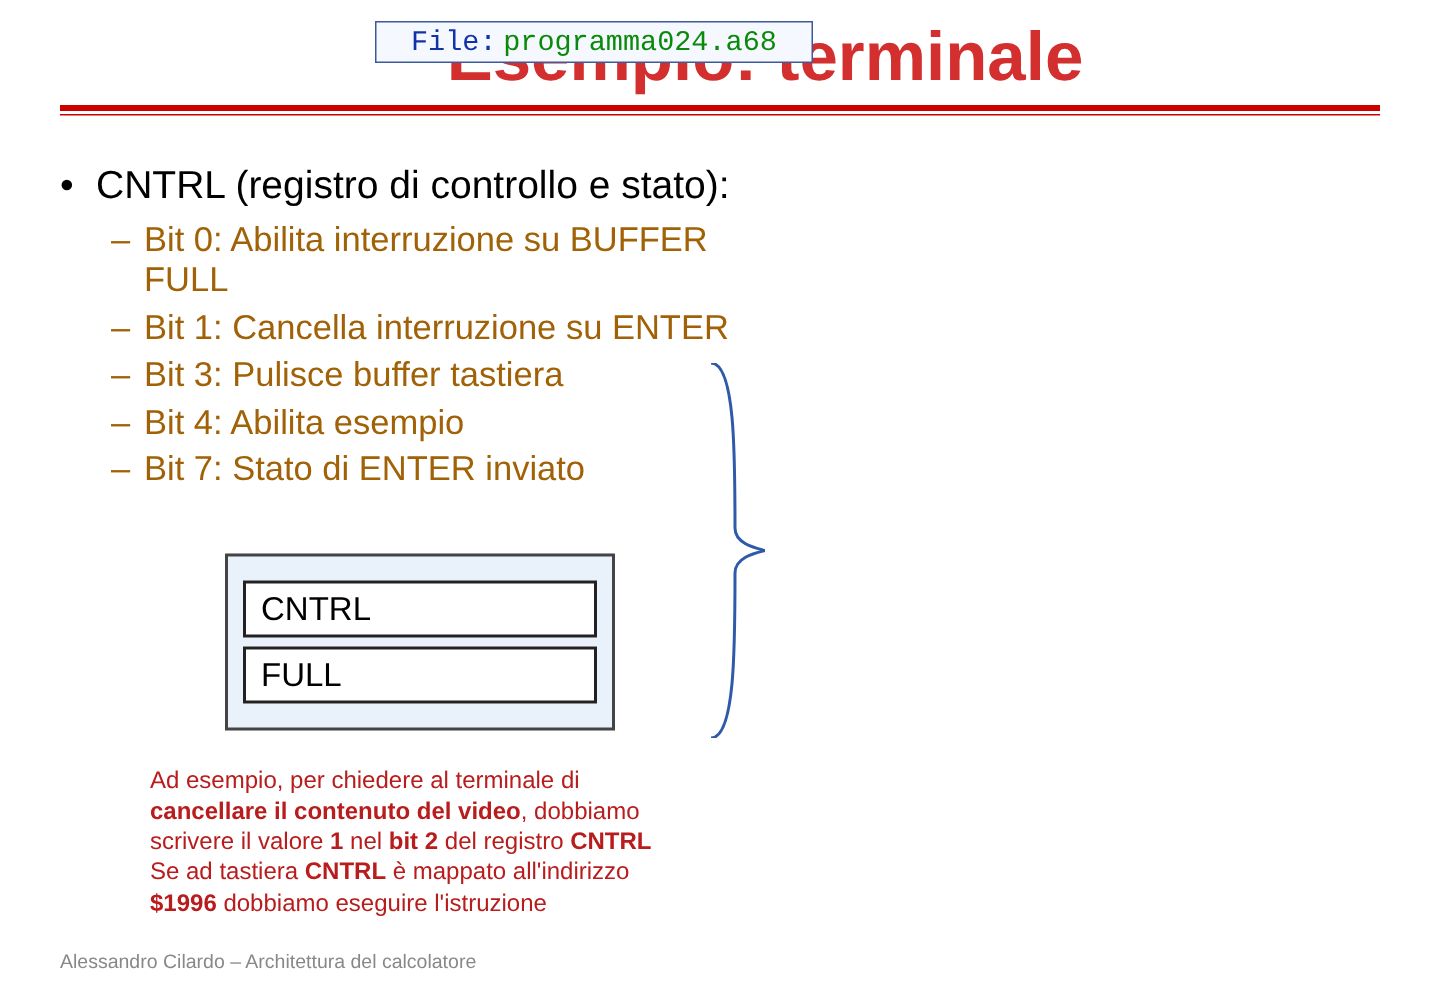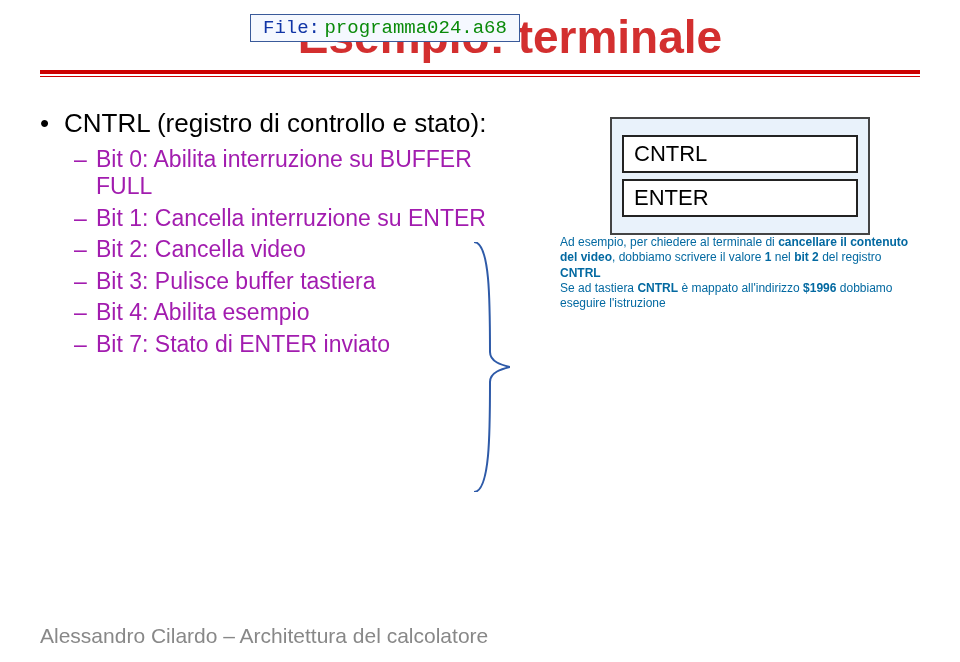--- a/index.html
+++ b/index.html
@@ -32,20 +32,21 @@
   }
   .rule-thin {
     height: 1px;
     background: #c00;
     margin-bottom: 12px;
   }
   .content {
     display: flex;
     gap: 10px;
     position: relative;
+    flex-direction: column;
   }
   .left {
     width: 460px;
     padding-top: 18px;
   }
   .right {
     width: 420px;
     position: relative;
   }
   .bullet-l1 {
@@ -57,37 +58,37 @@
     padding-left: 24px;
   }
   .bullet-l1::before {
     content: "•";
     position: absolute;
     left: 0;
     top: 0;
   }
   .bullet-l2 {
     font-size: 23px;
-    color: #a21caf;
+    color: #a16207;
     line-height: 1.2;
     margin-bottom: 4px;
     position: relative;
     padding-left: 56px;
   }
   .bullet-l2::before {
     content: "–";
     position: absolute;
     left: 34px;
     top: 0;
   }
   .file-label {
     display: inline-block;
     border: 1px solid #3a5a9a;
     background: #f5f8ff;
-    padding: 2px 12px;
+    padding: 2px 23px;
     margin-top: -44px;
     margin-left: 210px;
     position: absolute;
     top: 58px;
   }
   .file-label .file-k { font-family: "Courier New", monospace; font-size: 19px; color: #1034a6; }
   .file-label .file-v { font-family: "Courier New", monospace; font-size: 19px; color: #0a8a0a; }
   .regbox-wrap {
     margin-top: 28px;
     margin-left: 110px;
@@ -97,33 +98,34 @@
     padding: 10px 10px 10px 10px;
   }
   .reg {
     border: 2px solid #222;
     background: #fff;
     padding: 4px 10px;
     font-size: 22px;
     margin: 6px 0;
   }
   .desc {
+    margin-top: 24px;
     margin-left: 60px;
-    font-size: 12px;
+    font-size: 16px;
     line-height: 1.28;
-    color: #0369a1;
+    color: #b91c1c;
     width: 360px;
   }
   .desc b { font-weight: bold; }
   .code-inline { font-family: "Courier New", monospace; font-weight: bold; }
   .footer {
     position: absolute;
     left: 40px;
     bottom: 14px;
-    font-size: 21px;
+    font-size: 13px;
     color: #888;
   }
   
   .brace {
     position: absolute;
     left: 462px;
     top: 242px;
     width: 48px;
     height: 250px;
   }
@@ -141,30 +143,29 @@
     <span class="file-k">File:</span>
     <span class="file-v">programma024.a68</span>
   </div>
 
   <div class="content">
 
     <div class="left">
       <div class="bullet-l1">CNTRL (registro di controllo e stato):</div>
       <div class="bullet-l2">Bit 0: Abilita interruzione su BUFFER FULL</div>
       <div class="bullet-l2">Bit 1: Cancella interruzione su ENTER</div>
-      <div class="bullet-l2">Bit 2: Cancella video</div>
       <div class="bullet-l2">Bit 3: Pulisce buffer tastiera</div>
       <div class="bullet-l2">Bit 4: Abilita esempio</div>
       <div class="bullet-l2">Bit 7: Stato di ENTER inviato</div>
     </div>
 
     <div class="right">
       <div class="regbox-wrap">
         <div class="reg">CNTRL</div>
-        <div class="reg">ENTER</div>
+        <div class="reg">FULL</div>
       </div>
 
       <div class="desc">
         <span>Ad esempio, per chiedere al terminale di </span><b>cancellare il contenuto del video</b><span>, dobbiamo scrivere il valore </span><b>1</b><span> nel </span><b>bit 2</b><span> del registro </span><b>CNTRL</b><br>
         <span>Se ad tastiera </span><b>CNTRL</b><span> è mappato all'indirizzo </span><b>$1996</b><span> dobbiamo eseguire l'istruzione</span><br>
       </div>
     </div>
 
   </div>
 

